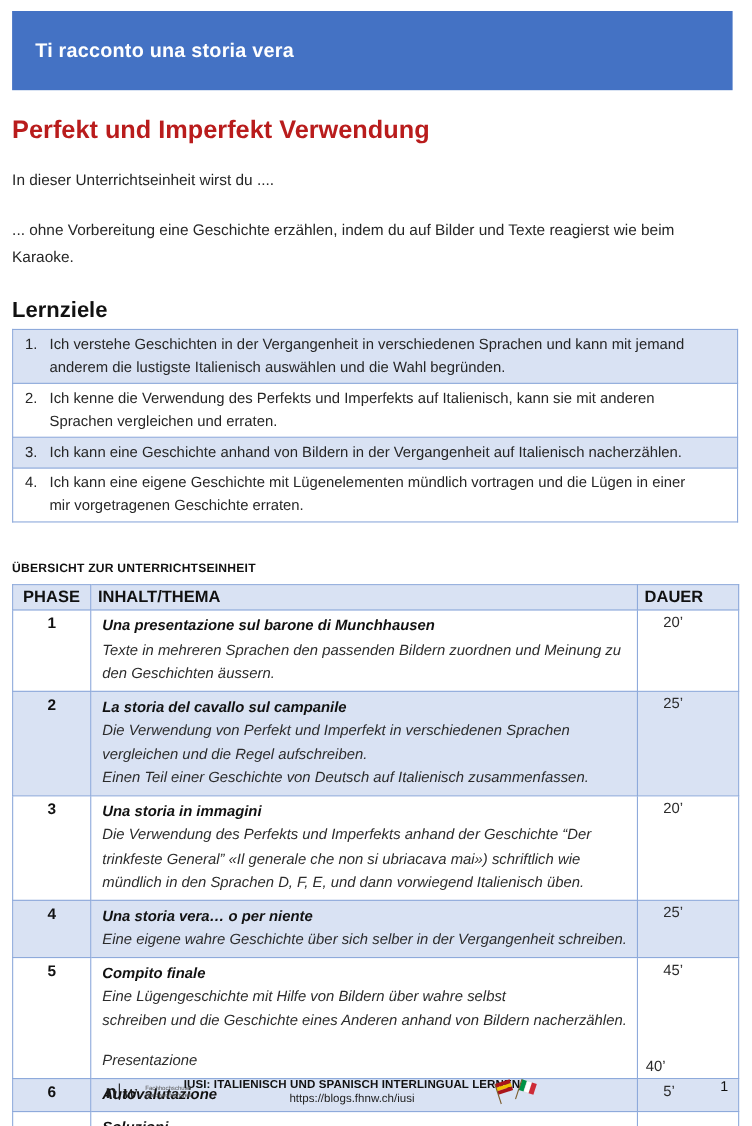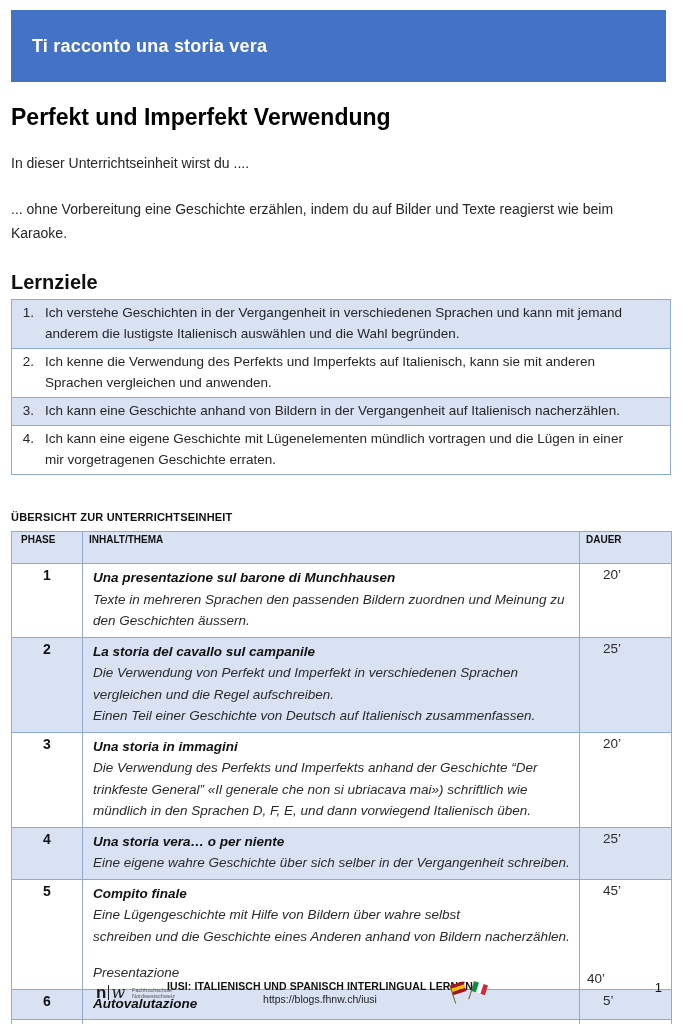--- a/index.html
+++ b/index.html
@@ -11,40 +11,40 @@
 
   
   .banner {
     width:655px; height:72px; background:#4472C4;
     display:flex; align-items:center;
   }
   .banner .banner-title {
     color:#ffffff; font-size:18px; font-weight:bold; margin-left:21px; letter-spacing:0.2px;
   }
 
-  .doc-title { font-size:23px; font-weight:bold; color:#000000; margin:22px 0 0 0; }
+  .doc-title { font-size:23px; font-weight:bold; color:#b91c1c; margin:22px 0 0 0; }
   .intro-line1 { font-size:14px; margin-top:24px; }
   .intro-line2 { font-size:14px; margin-top:26px; width:620px; line-height:24px; }
 
   .lz-heading { font-size:20px; font-weight:bold; color:#111111; margin-top:26px; }
 
   table { border-collapse:collapse; }
   .lz-table { width:660px; margin-top:5px; }
   .lz-table td { border:1px solid #8EAADB; padding:2px 6px 4px 0; vertical-align:top; }
   .lz-row.shaded td { background:#D9E2F3; }
   .lz-cell-inner { display:flex; }
   .lz-num { width:22px; text-align:right; flex:0 0 22px; font-size:13.5px; line-height:21px; }
   .lz-text { margin-left:11px; font-size:13.5px; line-height:21px; width:580px; }
 
   .ov-heading { font-size:11px; font-weight:bold; color:#111111; margin-top:36px; letter-spacing:0.2px; }
   .ov-table { width:661px; margin-top:8px; }
   .ov-table th, .ov-table td { border:1px solid #8EAADB; vertical-align:top; }
   .ov-table th {
-    background:#D9E2F3; text-align:left; font-size:10px; color:#111111;
-    padding:2px 6px 18px 6px;
+    background:#D9E2F3; text-align:left; font-size:15px; color:#111111;
+    padding:2px 6px 3px 6px;
   }
   .ov-table th.th-phase { width:55px; padding-left:9px; }
   .ov-table th.th-duration { width:64px; }
   .ov-row.shaded td { background:#D9E2F3; }
   .ov-phase { width:55px; text-align:center; font-weight:bold; font-size:14px; padding-top:3px; color:#111111; }
   .ov-content { padding:3px 8px 5px 10px; }
   .ov-line { font-size:13.5px; line-height:21.5px; color:#2b2b2b;font-style:italic; }
   .ov-line.bold { font-weight:bold; color:#111111; }
   .ov-spacer { height:15px; }
   .ov-duration { width:64px; position:relative; padding:3px 4px 3px 23px; font-size:13.5px; color:#2b2b2b; }
@@ -86,21 +86,21 @@
               <div class="lz-cell-inner">
                 <span class="lz-num">1.</span>
                 <span class="lz-text">Ich verstehe Geschichten in der Vergangenheit in verschiedenen Sprachen und kann mit jemand anderem die lustigste Italienisch auswählen und die Wahl begründen.</span>
               </div>
             </td>
           </tr>
           <tr class="lz-row">
             <td>
               <div class="lz-cell-inner">
                 <span class="lz-num">2.</span>
-                <span class="lz-text">Ich kenne die Verwendung des Perfekts und Imperfekts auf Italienisch, kann sie mit anderen Sprachen vergleichen und anwenden.</span>
+                <span class="lz-text">Ich kenne die Verwendung des Perfekts und Imperfekts auf Italienisch, kann sie mit anderen Sprachen vergleichen und erraten.</span>
               </div>
             </td>
           </tr>
           <tr class="lz-row shaded">
             <td>
               <div class="lz-cell-inner">
                 <span class="lz-num">3.</span>
                 <span class="lz-text">Ich kann eine Geschichte anhand von Bildern in der Vergangenheit auf Italienisch nacherzählen.</span>
               </div>
             </td>

